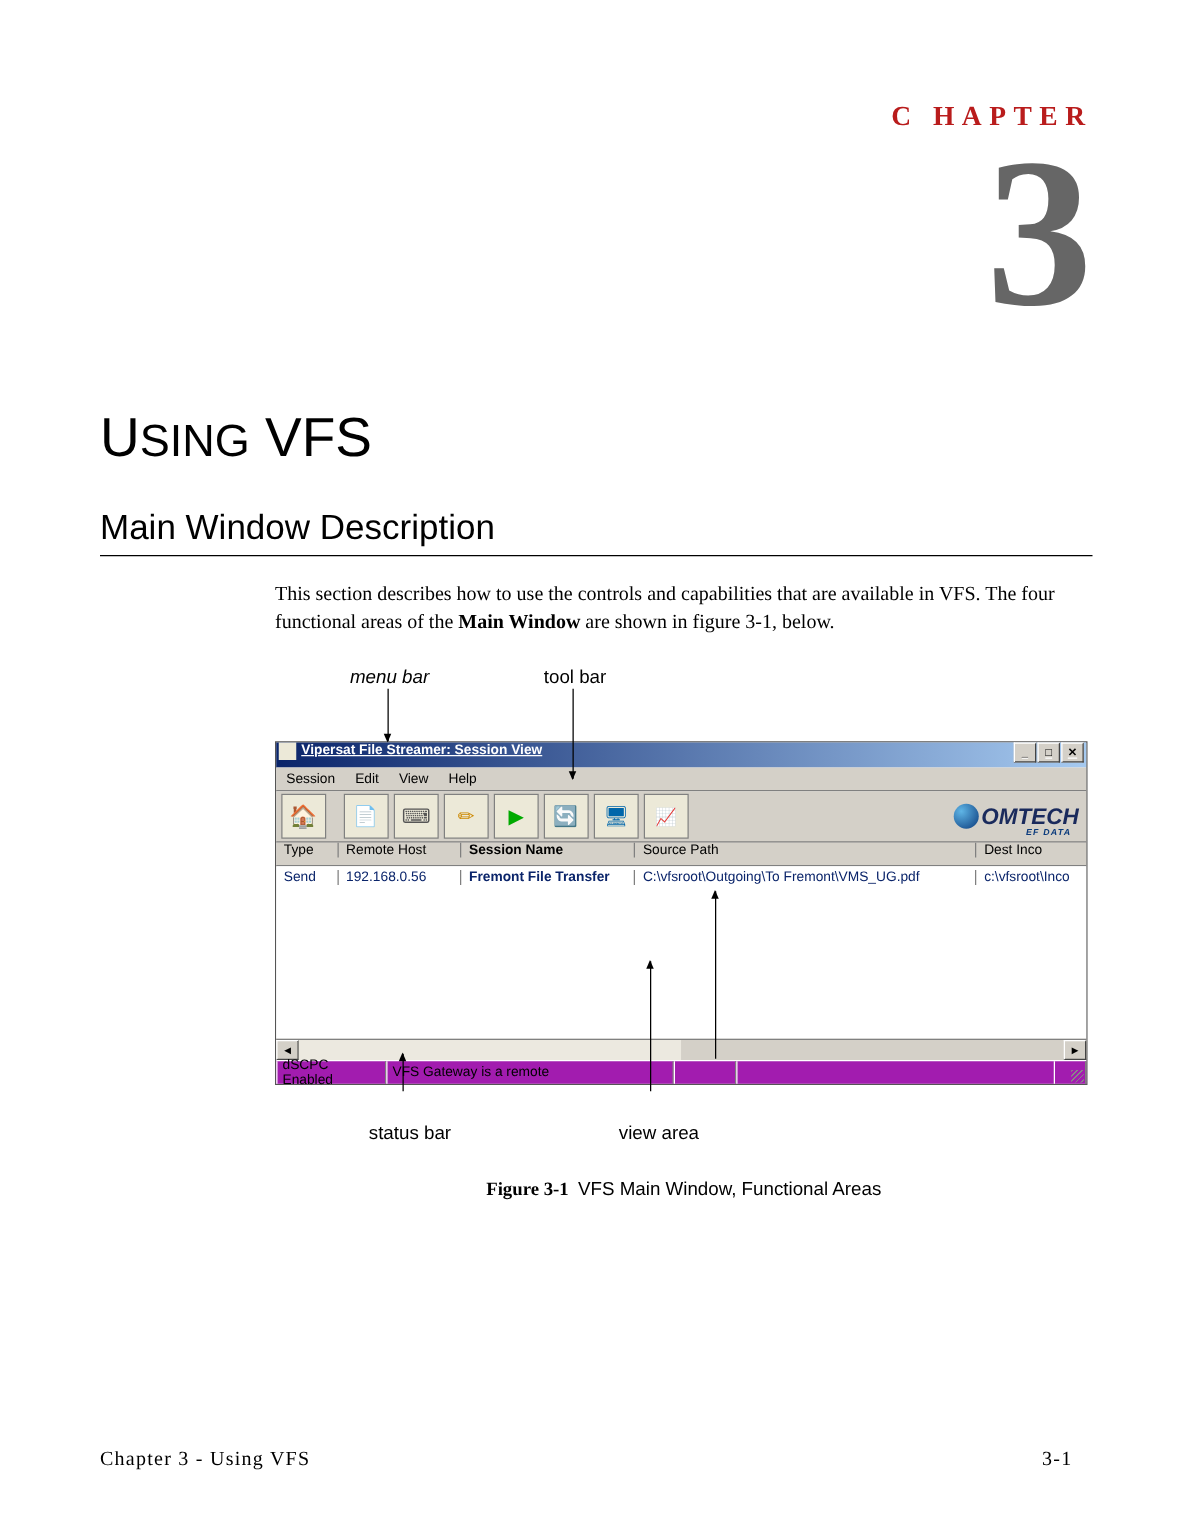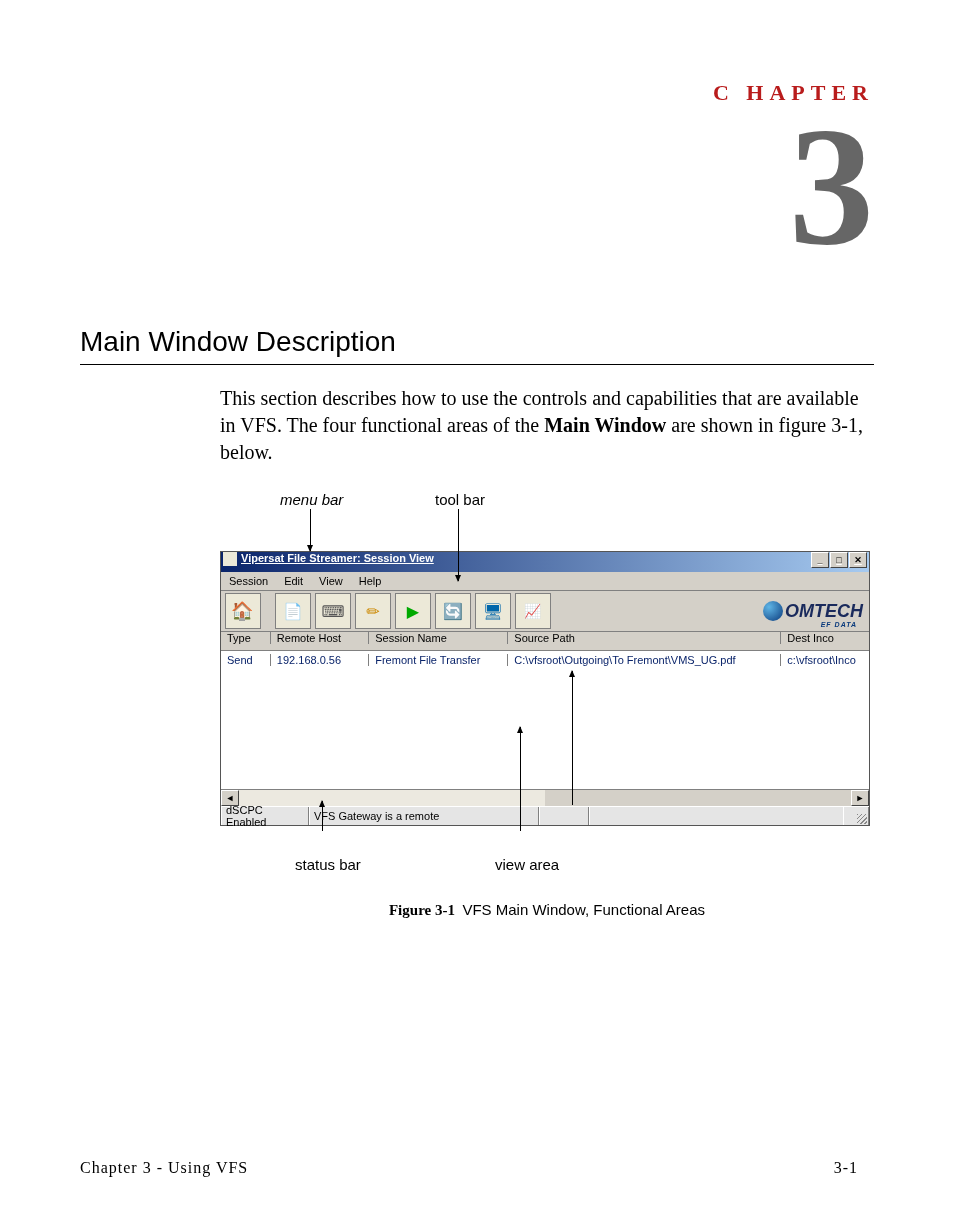--- a/index.html
+++ b/index.html
@@ -45,21 +45,21 @@
     .section-heading {
       font-family: Arial, Helvetica, sans-serif;
       font-size: 28px;
       font-weight: normal;
       border-bottom: 1.5px solid #000;
       padding-bottom: 6px;
       margin-bottom: 20px;
     }
     .body-text {
       margin-left: 140px;
-      font-size: 20px;
+      font-size: 16px;
       line-height: 1.35;
     }
     .figure-wrap {
       margin-left: 140px;
       margin-top: 25px;
     }
     .callouts {
       font-family: Arial, Helvetica, sans-serif;
       font-size: 15px;
       position: relative;
@@ -187,21 +187,21 @@
     }
     .table-head > div, .table-row > div {
       padding: 0 6px;
       border-right: 1px solid #808080;
       font-size: 11px;
       overflow: hidden;
       white-space: nowrap;
     }
     .col-type { width: 38px; }
     .col-host { width: 88px; }
-    .col-sess { width: 130px; }
+    .col-sess { width: 130px; font-weight: bold; }
     .col-src  { width: 268px; }
     .col-dest { width: 78px; border-right: none !important;}
     .table-body {
       background: #fff;
       height: 138px;
     }
     .table-row {
       display: flex;
       height: 18px;
       align-items: center;
@@ -220,21 +220,21 @@
       border: 1px solid #fff;
       border-right-color: #444;
       border-bottom-color: #444;
       display: flex;
       align-items: center;
       justify-content: center;
       font-size: 9px;
     }
     .scroll-track { flex: 1; background:#ece9e0;}
     .statusbar {
-      background: #e5e5e5;
+      background: #a21caf;
       height: 18px;
       display: flex;
       align-items: center;
       border-top: 1px solid #fff;
       font-size: 11px;
     }
     .statusbar > div {
       padding: 0 4px;
       border-right: 1px solid #808080;
       border-left: 1px solid #fff;
@@ -307,20 +307,23 @@
       position: relative;
     }
   </style>
 </head>
 <body>
 
 <div class="page">
   <div class="chapter-label">C HAPTER</div>
   <div class="chapter-number">3</div>
 
+  <div class="title">
+    <span>U</span><span class="usmall">SING</span> <span>VFS</span>
+  </div>
 
   <div class="section-heading">Main Window Description</div>
 
   <div class="body-text">
     <span>This section describes how to use the controls and capabilities that are available in VFS. The four functional areas of the </span><b>Main Window</b><span> are shown in figure 3-1, below.</span>
   </div>
 
   <div class="figure-wrap fl-overlay">
     <div class="callouts">
       <span class="menu-cw">menu bar</span>

